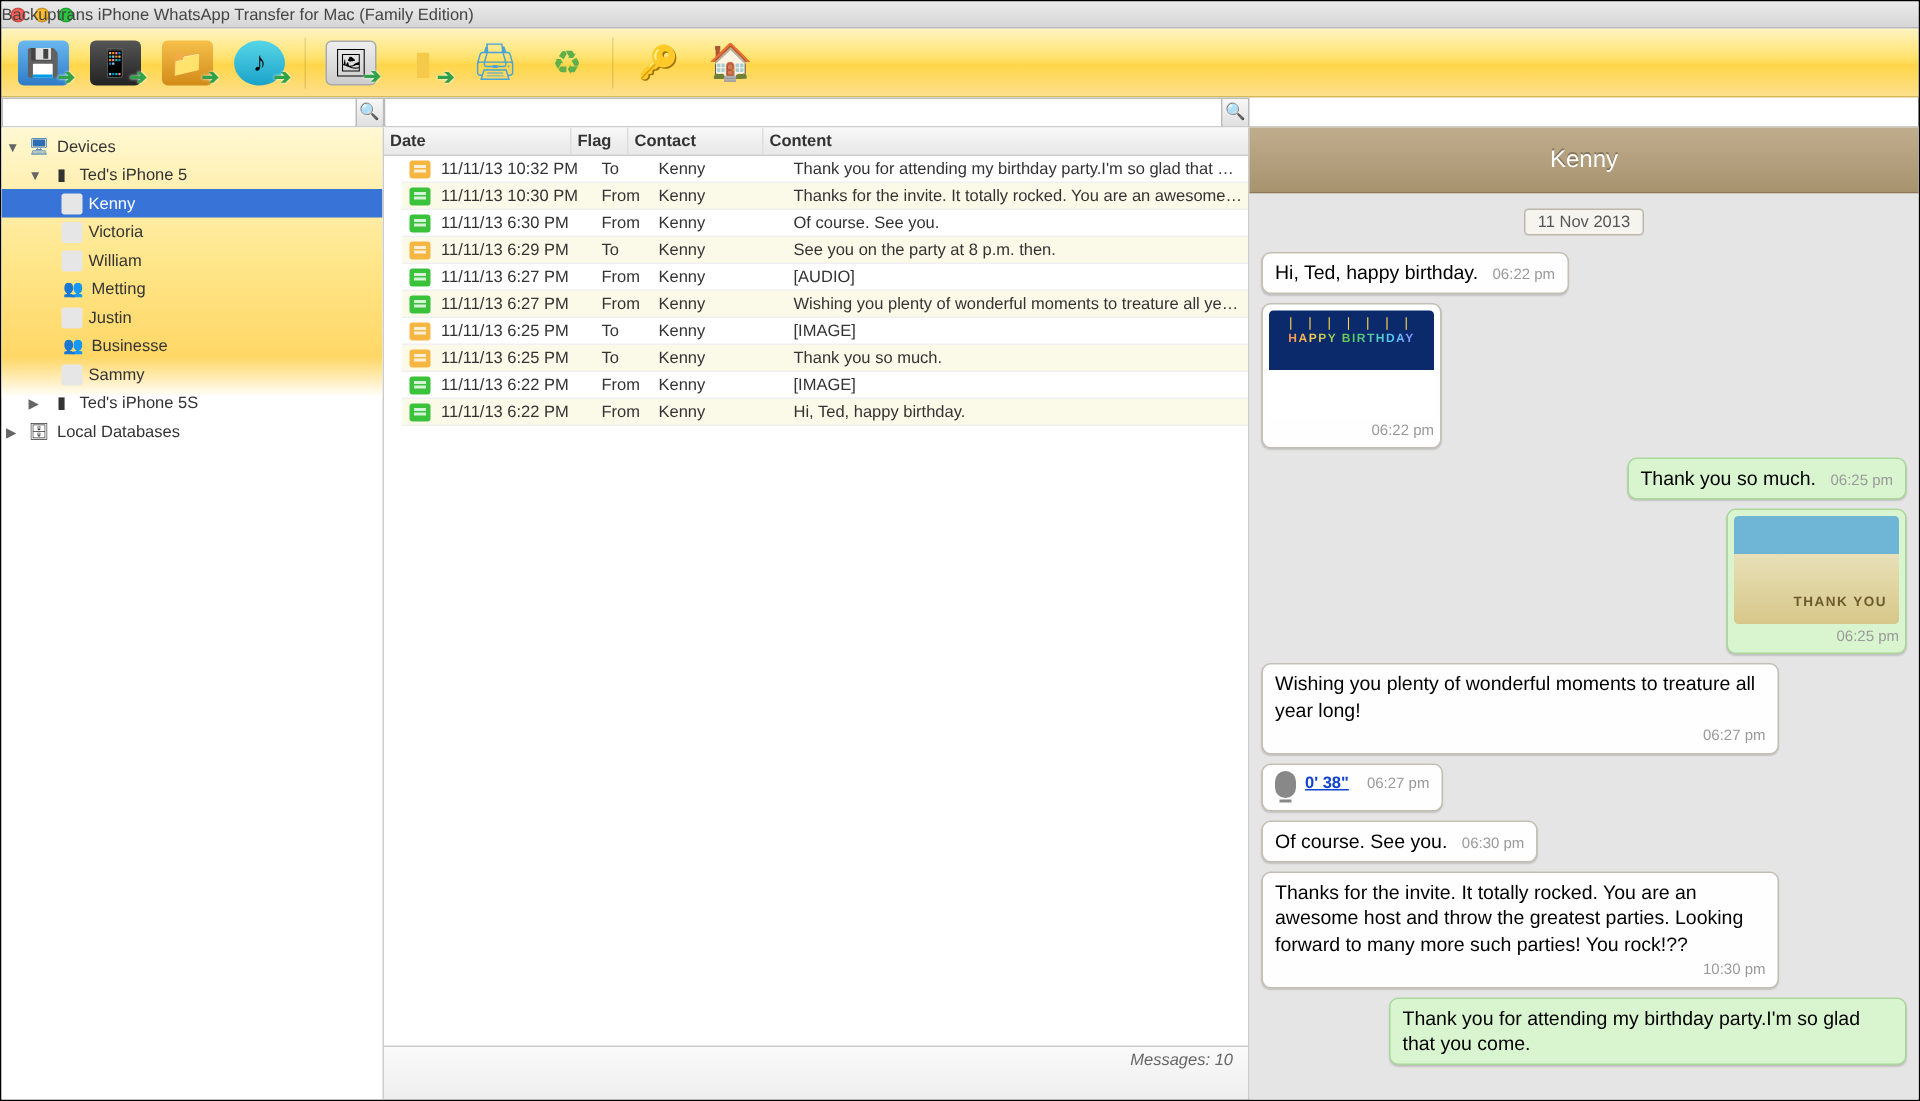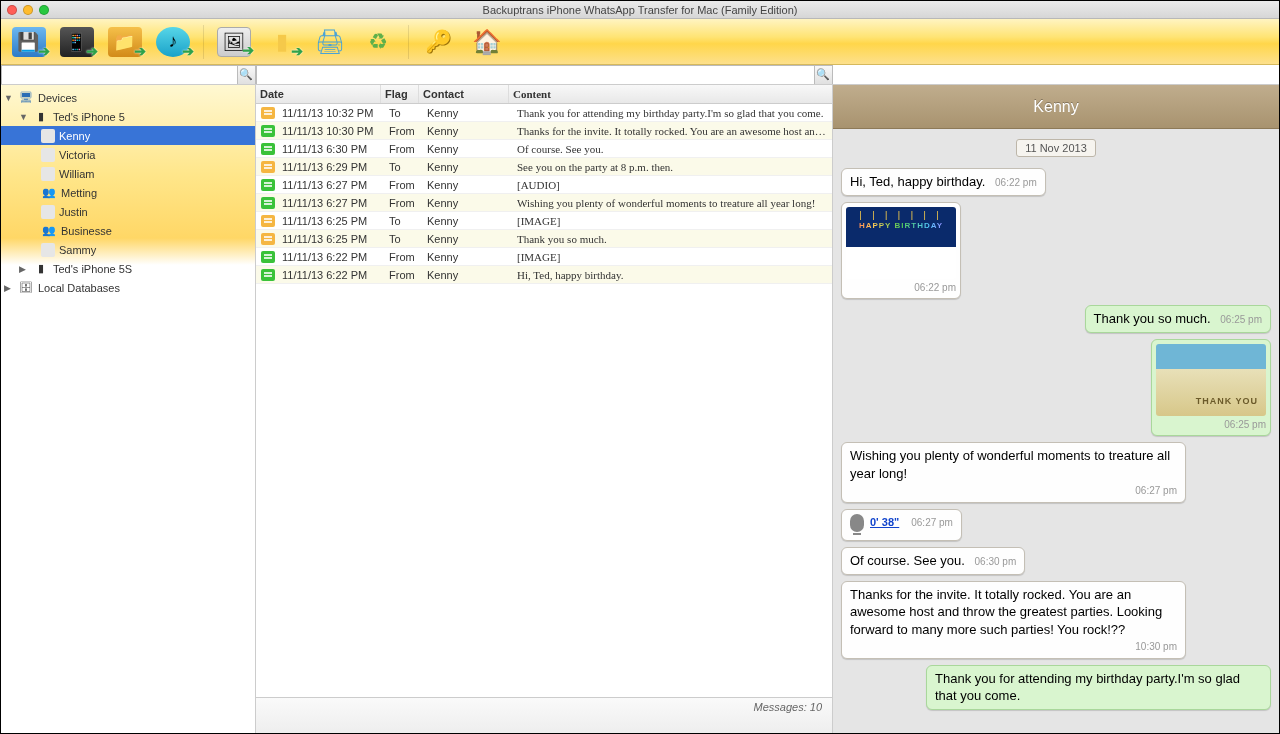--- a/index.html
+++ b/index.html
@@ -4,21 +4,21 @@
 <style>
 * { margin: 0; padding: 0; box-sizing: border-box; font-family: "Lucida Grande", "Helvetica Neue", Arial, sans-serif; }
 html, body { width: 1280px; height: 734px; overflow: hidden; background: #fff; }
 .window { width: 1280px; height: 734px; border: 1px solid #000; display: flex; flex-direction: column; background: #fff; }
 
 
 .titlebar { height: 18px; background: linear-gradient(#ebebeb,#d6d6d6); display:flex; align-items:center; border-bottom:1px solid #b8b8b8; font-size:11px; position:relative; }
 .traffic { display:flex; gap:6px; margin-left:6px; }
 .traffic div { width:10px; height:10px; border-radius:50%; border:1px solid rgba(0,0,0,.2); }
 .tf-red { background:#ff5f57; } .tf-yel { background:#febc2e; } .tf-grn { background:#28c840; }
-.title { position:absolute; left:0; right:0; text-align:center; color:#444; }
+.title { position:absolute; left:0; right:0; text-align:left; color:#444; }
 
 
 .toolbar { height: 46px; background: linear-gradient(#fff4c2 0%, #ffe474 40%, #ffd64a 55%, #fde08c 100%); display:flex; align-items:center; padding:0 4px; gap:0; border-bottom:1px solid #d6b95c; }
 .tbtn { width:48px; height:40px; display:flex; align-items:center; justify-content:center; border-radius:4px; }
 .sep { width:1px; height:34px; background: rgba(0,0,0,.1); margin:0 6px; }
 .icn { width:34px; height:30px; border-radius:4px; display:flex; align-items:center; justify-content:center; font-size:18px; position:relative; }
 .ic-blue { background: linear-gradient(#6bb7f0,#2d7bc7); }
 .ic-dark { background: linear-gradient(#555,#222); }
 .ic-fold { background: linear-gradient(#f5c04a,#d28a18); }
 .ic-aqua { background: linear-gradient(#57d6e8,#1aa2c9); border-radius:50%; }
@@ -43,22 +43,22 @@
 .node.selected { background:#3874d7; color:#fff; }
 .disclosure { width:10px; font-size:9px; color:#666; }
 .micon { width:16px; height:14px; display:inline-flex; align-items:center; justify-content:center; font-size:11px; }
 .mi-devices { color:#2a6db5; } .mi-phone { color:#333; } .mi-contact { background:#e6e6e6; border-radius:2px; width:14px; height:14px; } .mi-group { color:#333; }
 .mi-db { filter:saturate(.3); }
 
 
 .middle { flex: 0 0 577px; display:flex; flex-direction:column; border-right:1px solid #ccc; min-width:0; }
 .listhdr { height:19px; background:linear-gradient(#f8f8f8,#e8e8e8); border-bottom:1px solid #ccc; display:flex; font-size:11px; font-weight:bold; color:#333; }
 .listhdr div { border-right:1px solid #ddd; padding:3px 4px; }
-.col-date { width:125px; } .col-flag { width:38px; } .col-contact { width:90px; } .col-content { flex:1; border-right:none !important;font-family:Liberation Serif, serif; }
-.listrow { height:18px; display:flex; font-size:11px; color:#333; align-items:center; border-bottom:1px solid #f0f0f0; }
+.col-date { width:125px; } .col-flag { width:38px; } .col-contact { width:90px; } .col-content { flex:1; border-right:none !important; }
+.listrow { height:18px; display:flex; font-size:11px; color:#333; align-items:center; border-bottom:1px solid #f0f0f0;margin-left:12px; }
 .listrow:nth-child(even) { background:#fbfae9; }
 .listrow:nth-child(odd) { background:#fff; }
 .listrow > div { padding:0 4px; white-space:nowrap; overflow:hidden; text-overflow:ellipsis; }
 .msgicon { width:14px; height:12px; margin:0 3px 0 5px; border-radius:2px; display:inline-block; position:relative; }
 .msgicon.in { background:#3ac23a; } .msgicon.out { background:#f5b642; }
 .msgicon::after { content:""; position:absolute; left:3px; right:3px; top:3px; height:2px; background:rgba(255,255,255,.8); box-shadow:0 3px 0 rgba(255,255,255,.8); }
 .status { height:36px; border-top:1px solid #ccc; background:linear-gradient(#fafafa,#eee); font-size:11px; font-style:italic; color:#666; text-align:right; padding:3px 10px; }
 
 
 .preview { flex:1; display:flex; flex-direction:column; background:#dcd6cc; min-width:0; }

